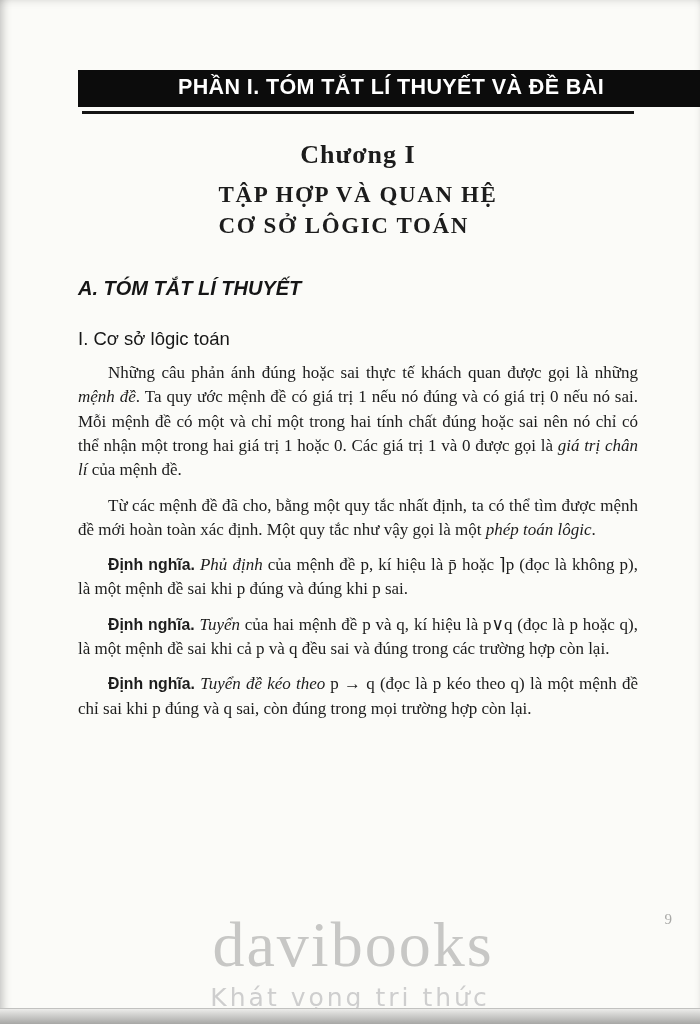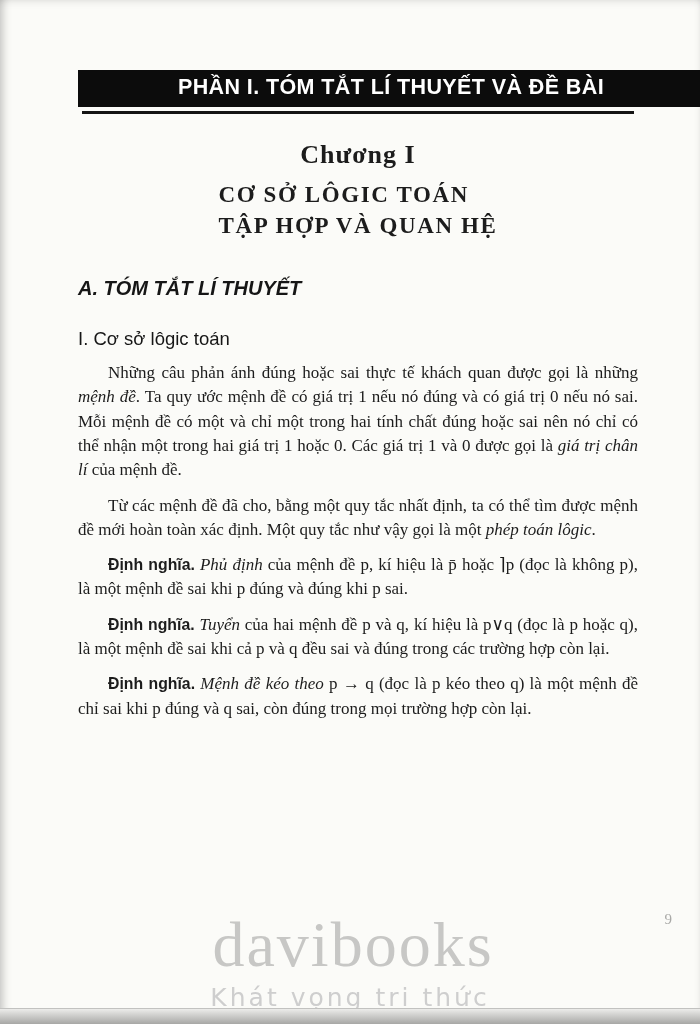--- a/index.html
+++ b/index.html
@@ -93,34 +93,34 @@
   <div class="content">
 
     <div class="banner">
       <span>PHẦN I. TÓM TẮT LÍ THUYẾT VÀ ĐỀ BÀI</span>
     </div>
     <div class="banner-underline"></div>
 
     <div class="chapter">
       <div class="chapter-label">Chương I</div>
       <div class="chapter-titles">
+        <div>TẬP HỢP VÀ QUAN HỆ</div>
         <div>CƠ SỞ LÔGIC TOÁN</div>
-        <div>TẬP HỢP VÀ QUAN HỆ</div>
       </div>
     </div>
 
     <div class="section-a">A. TÓM TẮT LÍ THUYẾT</div>
     <div class="section-i">I. Cơ sở lôgic toán</div>
 
     <div class="body-text">
       <p><span class="run-normal">Những câu phản ánh đúng hoặc sai thực tế khách quan được gọi là những </span><span class="run-italic">mệnh đề</span><span class="run-normal">. Ta quy ước mệnh đề có giá trị 1 nếu nó đúng và có giá trị 0 nếu nó sai. Mỗi mệnh đề có một và chỉ một trong hai tính chất đúng hoặc sai nên nó chỉ có thể nhận một trong hai giá trị 1 hoặc 0. Các giá trị 1 và 0 được gọi là </span><span class="run-italic">giá trị chân lí</span><span class="run-normal"> của mệnh đề.</span></p>
       <p><span class="run-normal">Từ các mệnh đề đã cho, bằng một quy tắc nhất định, ta có thể tìm được mệnh đề mới hoàn toàn xác định. Một quy tắc như vậy gọi là một </span><span class="run-italic">phép toán lôgic</span><span class="run-normal">.</span></p>
       <p><span class="run-bold-sans">Định nghĩa.</span><span class="run-normal"> </span><span class="run-italic">Phủ định</span><span class="run-normal"> của mệnh đề p, kí hiệu là p̄ hoặc ⌉p (đọc là không p), là một mệnh đề sai khi p đúng và đúng khi p sai.</span></p>
       <p><span class="run-bold-sans">Định nghĩa.</span><span class="run-normal"> </span><span class="run-italic">Tuyển</span><span class="run-normal"> của hai mệnh đề p và q, kí hiệu là p∨q (đọc là p hoặc q), là một mệnh đề sai khi cả p và q đều sai và đúng trong các trường hợp còn lại.</span></p>
-      <p><span class="run-bold-sans">Định nghĩa.</span><span class="run-normal"> </span><span class="run-italic">Mệnh đề kéo theo</span><span class="run-normal"> p → q (đọc là p kéo theo q) là một mệnh đề chỉ sai khi p đúng và q sai, còn đúng trong mọi trường hợp còn lại.</span></p>
+      <p><span class="run-bold-sans">Định nghĩa.</span><span class="run-normal"> </span><span class="run-italic">Tuyển đề kéo theo</span><span class="run-normal"> p → q (đọc là p kéo theo q) là một mệnh đề chỉ sai khi p đúng và q sai, còn đúng trong mọi trường hợp còn lại.</span></p>
     </div>
 
   </div>
 
   <div class="page-number">9</div>
 
   <div class="watermark">
     <div class="wm-main">davibooks</div>
     <div class="wm-sub">Khát vọng tri thức</div>
   </div>

